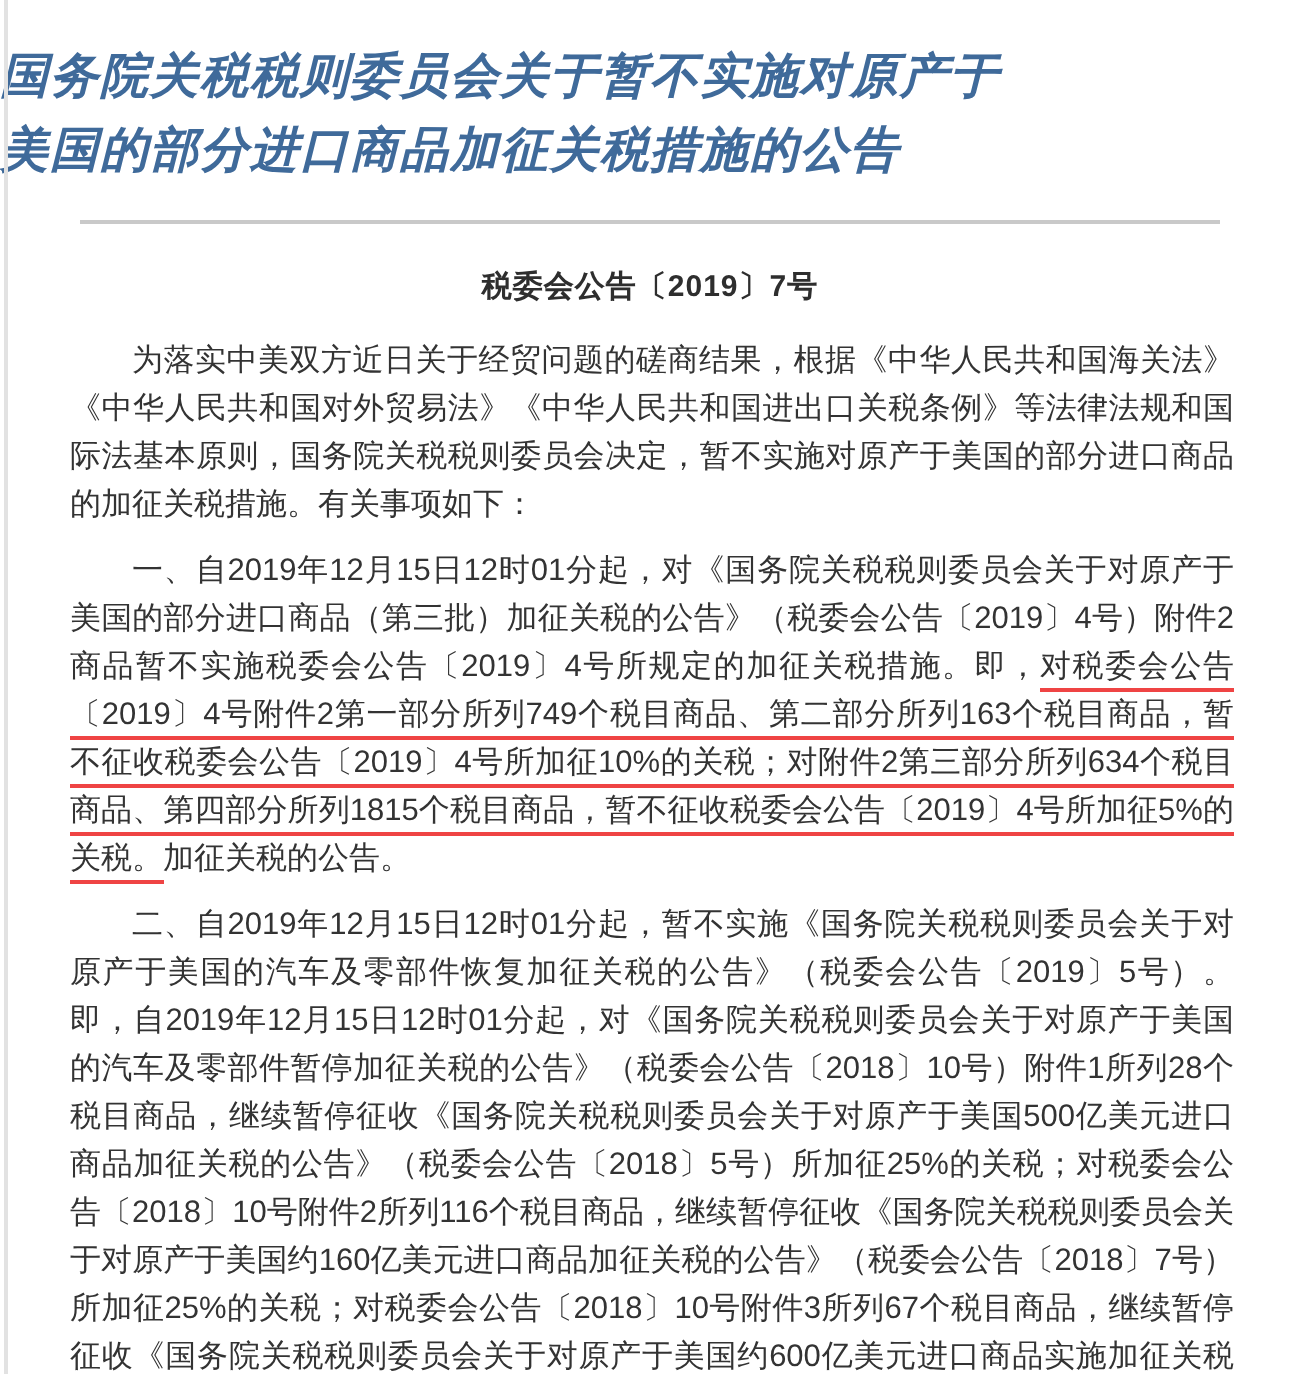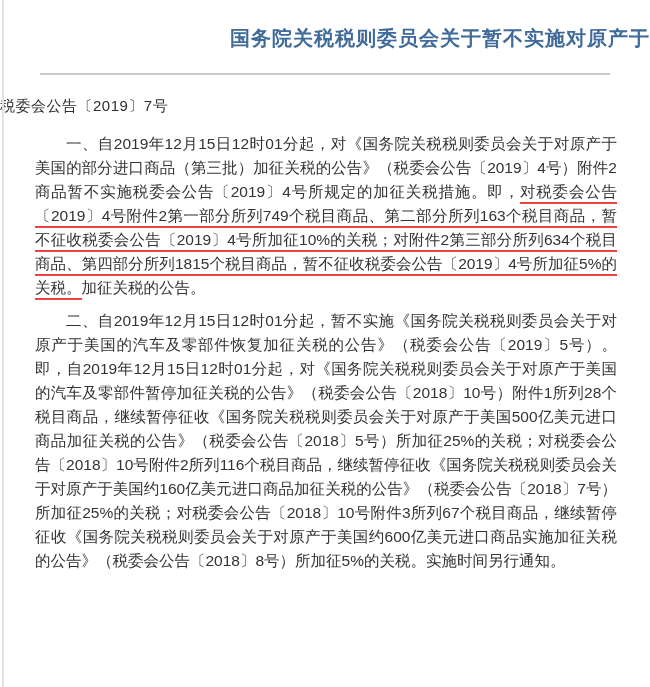--- a/index.html
+++ b/index.html
@@ -15,37 +15,38 @@
     overflow: hidden;
   }
   .edge-line {
     position: absolute;
     left: 2px; top: 0; bottom: 0;
     width: 2px;
     background: #e2e2e2;
   }
   .doc-title {
     padding-top: 20px;
-    text-align: right;
+    text-align: left;
     color: #3f6a9a;
-    font-size: 20px;
+    font-size: 24px;
     font-weight: bold;
     line-height: 37px;
     letter-spacing: 1px;
+    font-style: italic;
   }
   .divider {
     margin: 16px 40px 0 40px;
     height: 0;
     border-top: 2px solid #c9c9c9;
   }
   .doc-number {
     margin-top: 22px;
-    text-align: left;
+    text-align: center;
     font-size: 15px;
-    font-weight: 400;
+    font-weight: 700;
     color: #2e2e2e;
     letter-spacing: 0.5px;
   }
   .content {
     margin: 16px 33px 0 35px;
     font-size: 15.5px;
     line-height: 24px;
     color: #333333;
     font-weight: 500;
     text-align: justify;
@@ -60,24 +61,26 @@
   }
 </style>
 </head>
 <body>
 
 <div class="page">
   <div class="edge-line"></div>
 
   <div class="doc-title">
     <div>国务院关税税则委员会关于暂不实施对原产于</div>
+    <div>美国的部分进口商品加征关税措施的公告</div>
   </div>
 
   <div class="divider"></div>
 
   <div class="doc-number">税委会公告〔2019〕7号</div>
 
   <div class="content">
+    <p>为落实中美双方近日关于经贸问题的磋商结果，根据《中华人民共和国海关法》《中华人民共和国对外贸易法》《中华人民共和国进出口关税条例》等法律法规和国际法基本原则，国务院关税税则委员会决定，暂不实施对原产于美国的部分进口商品的加征关税措施。有关事项如下：</p>
     <p><span>一、自2019年12月15日12时01分起，对《国务院关税税则委员会关于对原产于美国的部分进口商品（第三批）加征关税的公告》（税委会公告〔2019〕4号）附件2商品暂不实施税委会公告〔2019〕4号所规定的加征关税措施。即，</span><span class="red-underline">对税委会公告〔2019〕4号附件2第一部分所列749个税目商品、第二部分所列163个税目商品，暂不征收税委会公告〔2019〕4号所加征10%的关税；对附件2第三部分所列634个税目商品、第四部分所列1815个税目商品，暂不征收税委会公告〔2019〕4号所加征5%的关税。</span><span>加征关税的公告。</span></p>
     <p>二、自2019年12月15日12时01分起，暂不实施《国务院关税税则委员会关于对原产于美国的汽车及零部件恢复加征关税的公告》（税委会公告〔2019〕5号）。即，自2019年12月15日12时01分起，对《国务院关税税则委员会关于对原产于美国的汽车及零部件暂停加征关税的公告》（税委会公告〔2018〕10号）附件1所列28个税目商品，继续暂停征收《国务院关税税则委员会关于对原产于美国500亿美元进口商品加征关税的公告》（税委会公告〔2018〕5号）所加征25%的关税；对税委会公告〔2018〕10号附件2所列116个税目商品，继续暂停征收《国务院关税税则委员会关于对原产于美国约160亿美元进口商品加征关税的公告》（税委会公告〔2018〕7号）所加征25%的关税；对税委会公告〔2018〕10号附件3所列67个税目商品，继续暂停征收《国务院关税税则委员会关于对原产于美国约600亿美元进口商品实施加征关税的公告》（税委会公告〔2018〕8号）所加征5%的关税。实施时间另行通知。</p>
   </div>
 
 </div>
 
 </body></html>

